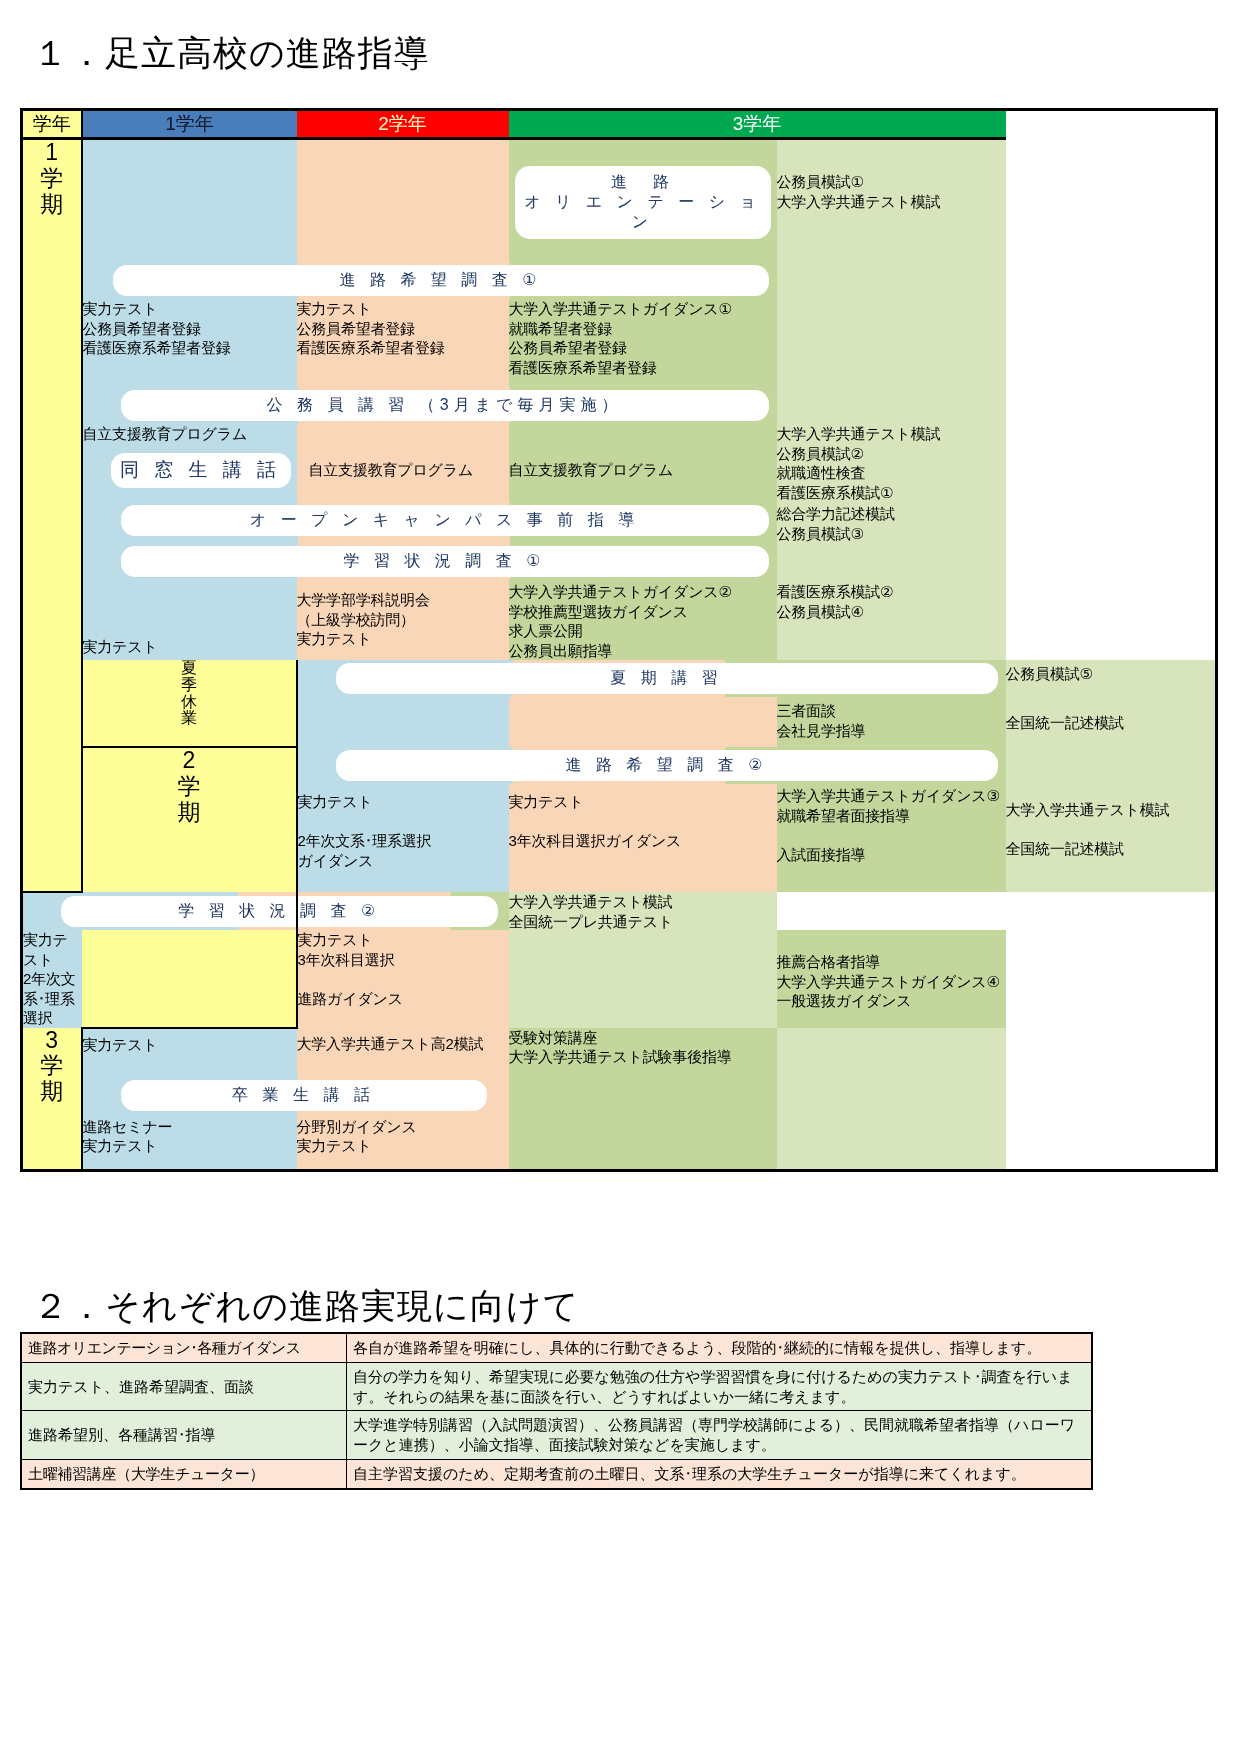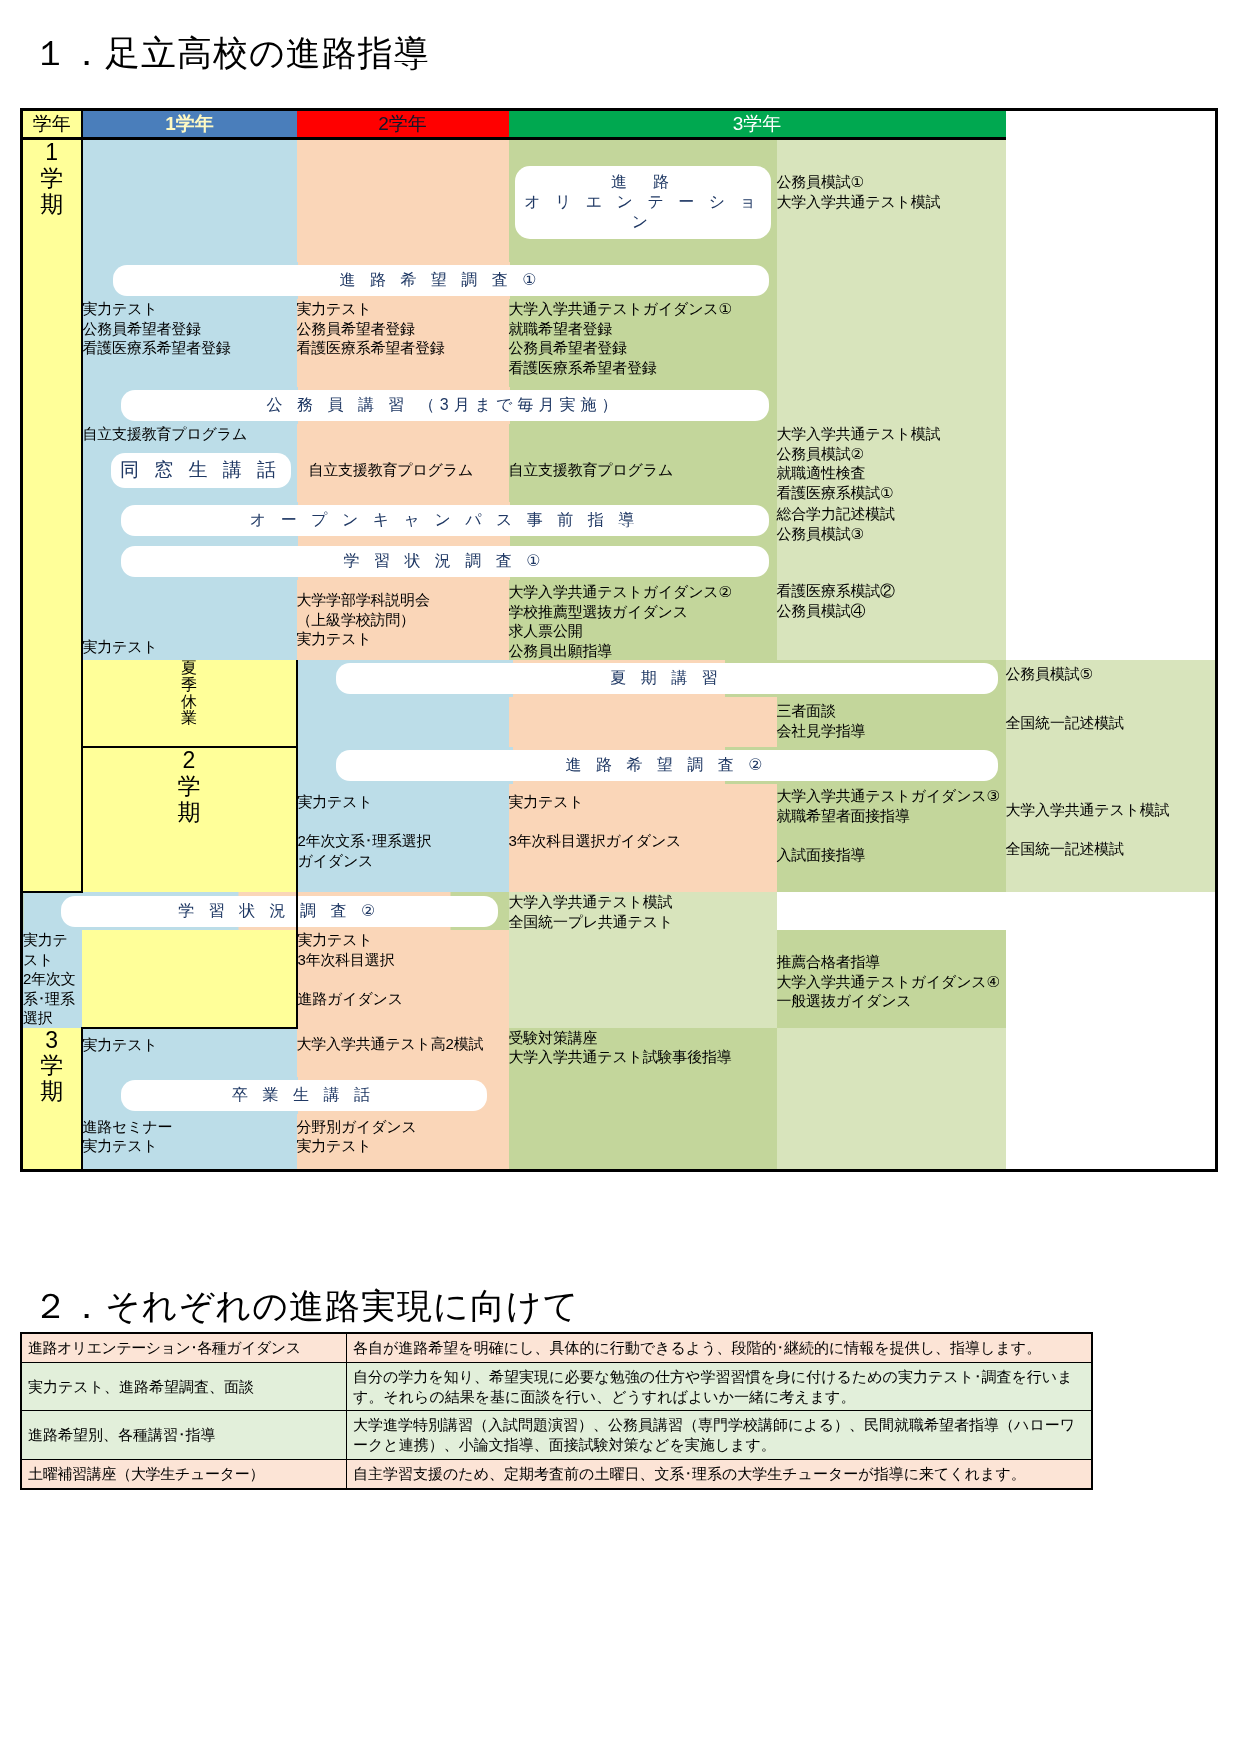--- a/index.html
+++ b/index.html
@@ -55,22 +55,22 @@
   
   .hdr {
     height: 26px;
     text-align: center;
     vertical-align: middle;
     font-size: 19px;
     font-weight: 400;
     border-bottom: 3px solid #000 !important;
   }
   .hdr-term { background: #ffff99; color: #000; border-right: 2px solid #000 !important; }
-  .hdr-y1 { background: #4a7ebb; color: #fef9c3; font-weight: bold; }
-  .hdr-y2 { background: #ff0000; color: #0f172a; }
+  .hdr-y1 { background: #4a7ebb; color: #0f172a; }
+  .hdr-y2 { background: #ff0000; color: #fef9c3; }
   .hdr-y3 { background: #00a850; color: #ffffff; }
 
   
   .term-cell {
     background: #ffff99;
     width: 60px;
     text-align: center;
     vertical-align: middle;
     border-right: 2px solid #000 !important;
     border-bottom: 2px solid #000 !important;
@@ -240,21 +240,21 @@
 
     <tr>
       <td class="c-y1 body-cell" style="height:76px; vertical-align:bottom; padding-bottom:4px;">実力テスト</td>
       <td class="c-y2 body-cell" style="padding-top:10px;">大学学部学科説明会
 （上級学校訪問）
 実力テスト</td>
       <td class="c-y3a body-cell" style="padding-top:2px;">大学入学共通テストガイダンス②
 学校推薦型選抜ガイダンス
 求人票公開
 公務員出願指導</td>
-      <td class="c-y3b body-cell" style="padding-top:2px;font-family:Liberation Serif, serif;">看護医療系模試②
+      <td class="c-y3b body-cell" style="padding-top:2px;">看護医療系模試②
 公務員模試④</td>
     </tr>
 
     <tr>
       <td class="term-cell small" rowspan="2" style="white-space:pre-line;">夏
 季
 休
 業</td>
       <td colspan="3" class="c-y1" style="padding:3px 8px 3px 38px; background:linear-gradient(to right,#bcdde8 0px,#bcdde8 215px,#fad6b8 215px,#fad6b8 427px,#c3d69b 427px);">
         <div class="banner">夏 期 講 習</div>

